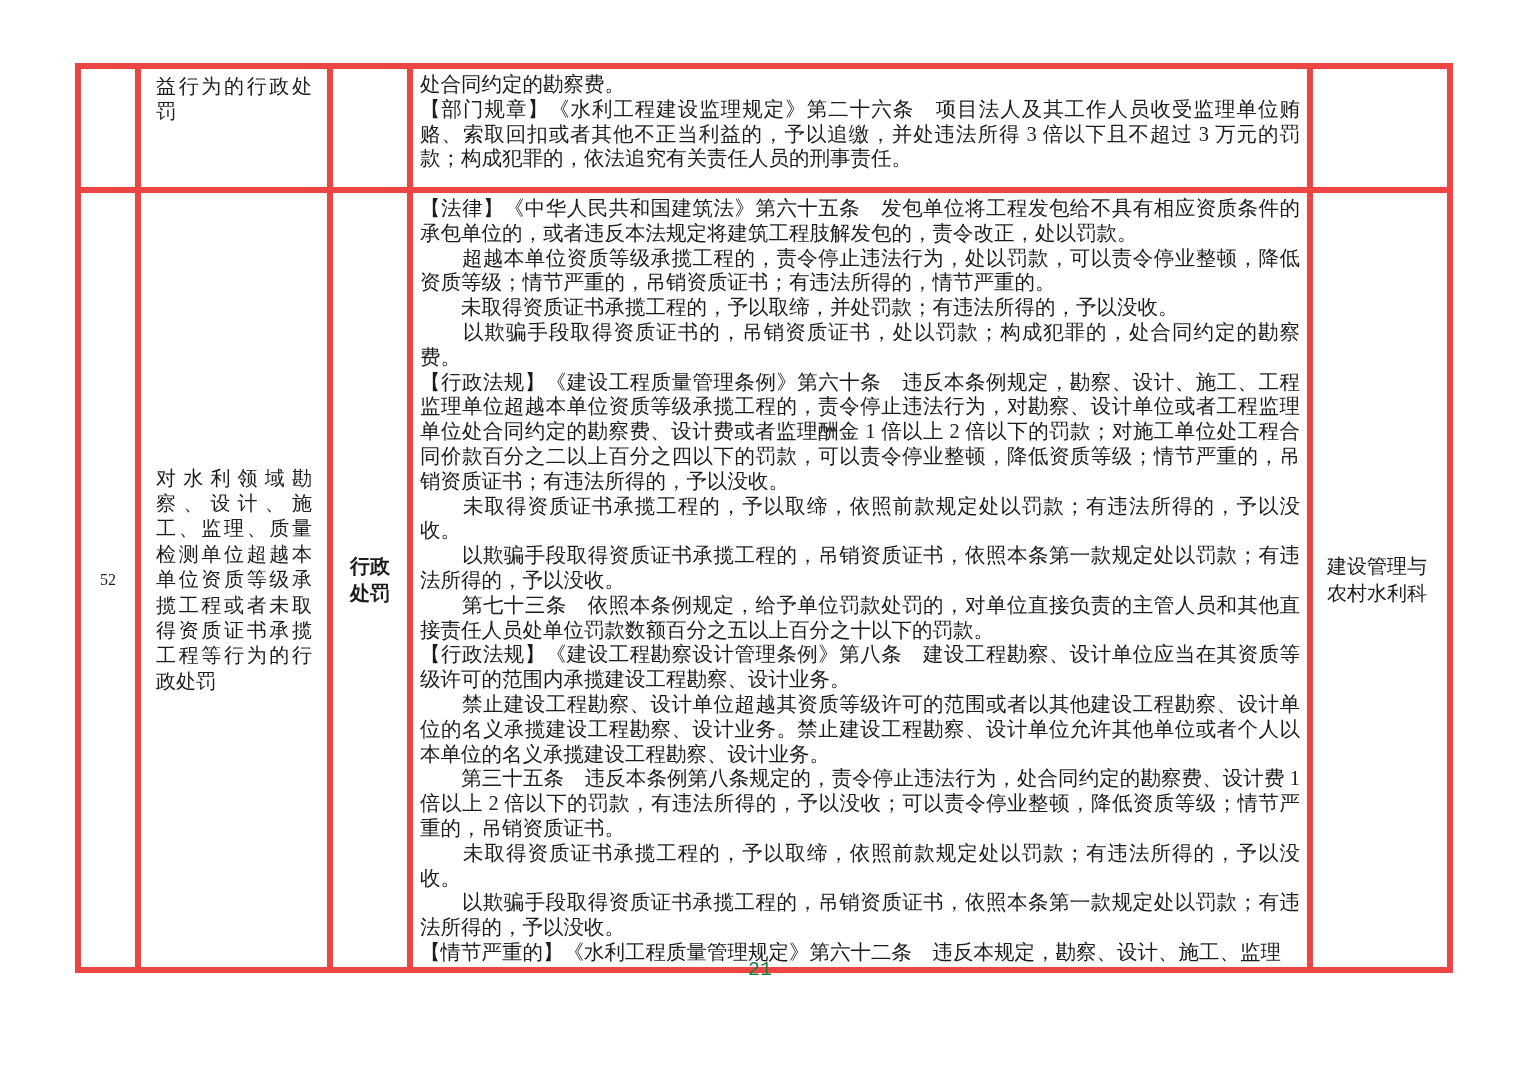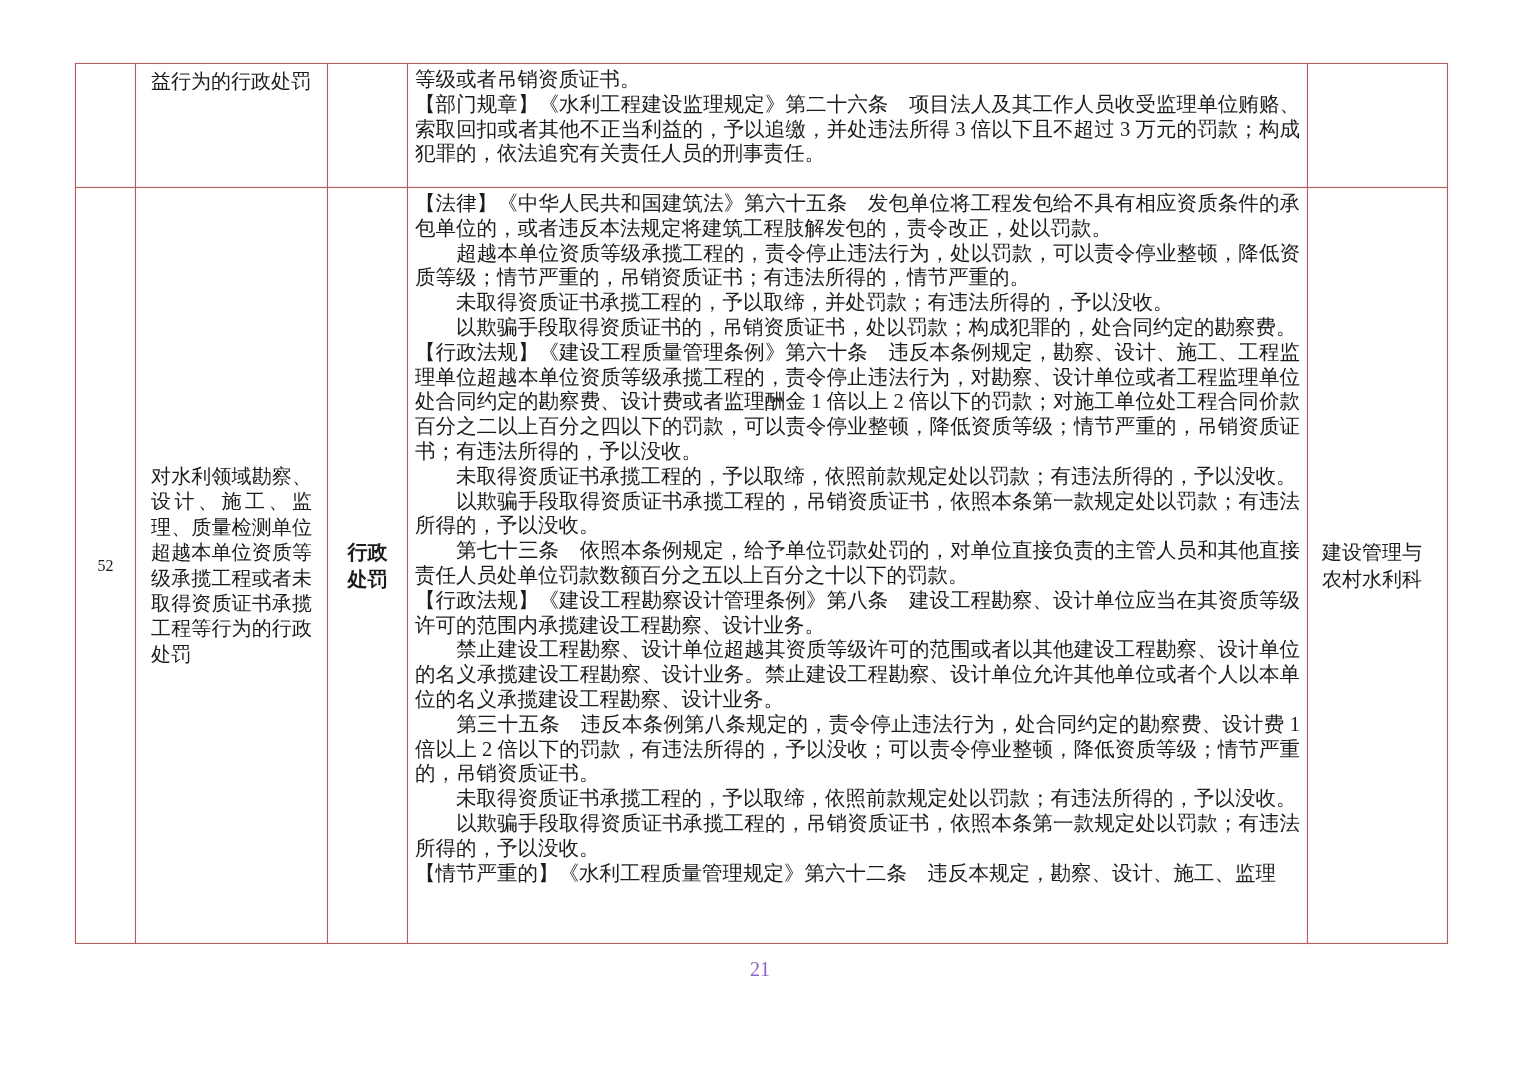--- a/index.html
+++ b/index.html
@@ -17,21 +17,21 @@
   }
   .doc-table {
     position: absolute;
     left: 75px;
     top: 63px;
     width: 1372px;
     border-collapse: collapse;
     table-layout: fixed;
   }
   .doc-table td {
-    border: 1px solid #ef4444;
+    border: 6px solid #ef4444;
     overflow: hidden;
     box-sizing: border-box;
   }
   tr.row-cont  { height: 124px; }
   tr.row-main  { height: 756px; }
 
   td.cell-no {
     text-align: center;
     vertical-align: middle;
     font-size: 16px;
@@ -71,43 +71,43 @@
   p.para {
     margin: 0;
     padding: 0;
   }
   .page-number {
     position: absolute;
     left: 0;
     top: 958px;
     width: 1520px;
     text-align: center;
-    font-family: Liberation Serif, serif;
+    font-family: Liberation Mono, monospace;
     font-size: 20px;
-    color: #8b5cf6;
+    color: #15803d;
   }
 </style>
 </head>
 <body>
 
 <table class="doc-table">
   <colgroup>
     <col style="width:60px">
     <col style="width:192px">
     <col style="width:80px">
     <col style="width:900px">
     <col style="width:140px">
   </colgroup>
   <tbody>
     <tr class="row-cont">
       <td class="cell-no"></td>
       <td class="cell-item top-align">益行为的行政处罚</td>
       <td class="cell-category"></td>
       <td class="cell-basis">
-          <p class="para">等级或者吊销资质证书。</p>
+          <p class="para">处合同约定的勘察费。</p>
           <p class="para">【部门规章】《水利工程建设监理规定》第二十六条　项目法人及其工作人员收受监理单位贿赂、索取回扣或者其他不正当利益的，予以追缴，并处违法所得 3 倍以下且不超过 3 万元的罚款；构成犯罪的，依法追究有关责任人员的刑事责任。</p>
         </td>
       <td class="cell-dept"></td>
     </tr>
     <tr class="row-main">
       <td class="cell-no">52</td>
       <td class="cell-item">对水利领域勘察、设计、施工、监理、质量检测单位超越本单位资质等级承揽工程或者未取得资质证书承揽工程等行为的行政处罚</td>
       <td class="cell-category">行政处罚</td>
       <td class="cell-basis">
           <p class="para">【法律】《中华人民共和国建筑法》第六十五条　发包单位将工程发包给不具有相应资质条件的承包单位的，或者违反本法规定将建筑工程肢解发包的，责令改正，处以罚款。</p>

